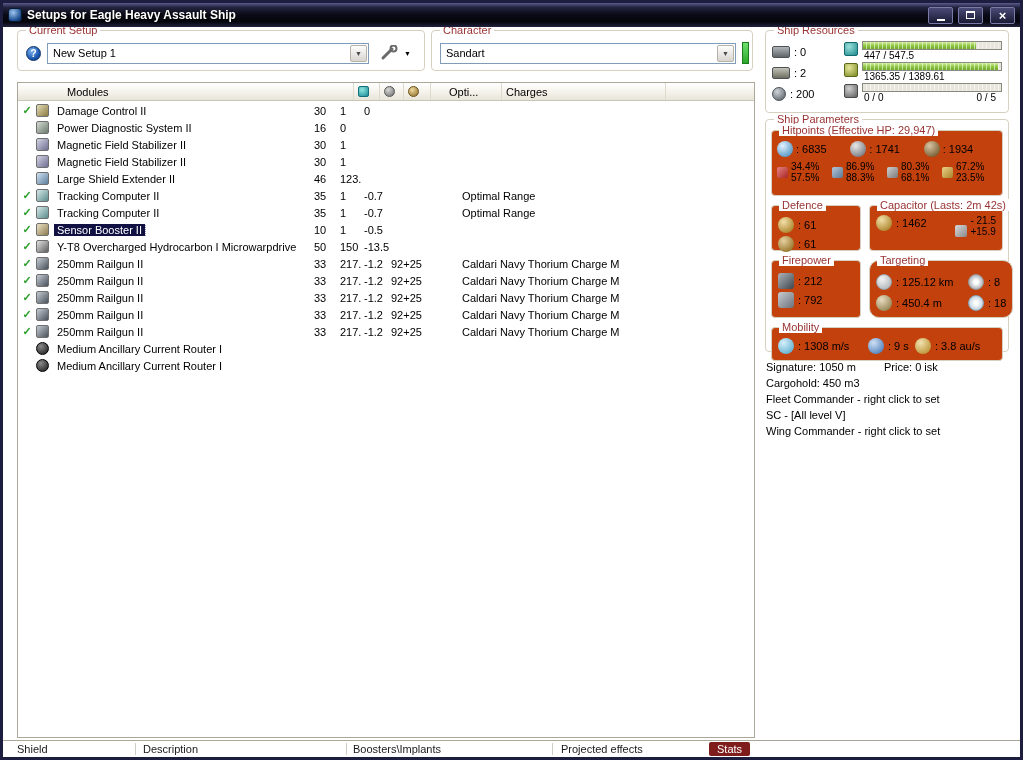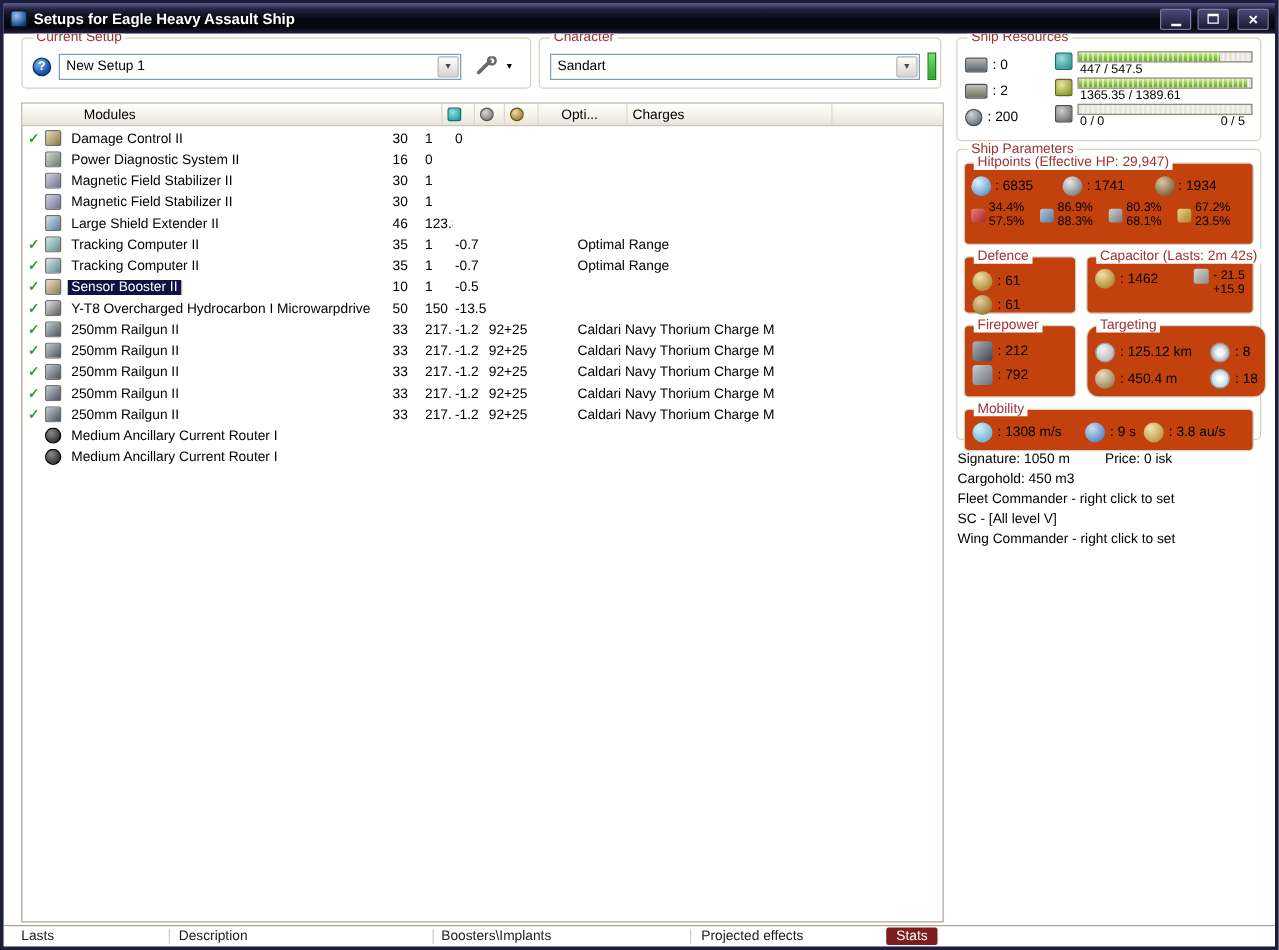--- a/index.html
+++ b/index.html
@@ -154,21 +154,21 @@
   .sicon.warp { background:radial-gradient(circle at 35% 30%, #f0e2b0, #c09a40 75%, #8a6c28); }
 
   .two-col { display:flex; gap:8px; margin-bottom:9px; }
   .def-box { width:90px; height:46px; flex:none; padding:9px 6px 0 6px; }
   .capac-box { flex:1; height:46px; padding:9px 6px 0 6px; }
   .fire-box { width:90px; height:58px; flex:none; padding:10px 6px 0 6px; }
   .targ-box { flex:1; height:58px; padding:10px 6px 0 6px;border-radius:10px; }
   .stat { display:flex; align-items:center; gap:4px; height:19px; white-space:nowrap; }
   .cap-row { display:flex; align-items:flex-start; }
   .cap-left { display:flex; align-items:center; gap:4px; flex:1; }
-  .cap-right { display:flex; align-items:flex-start; gap:3px; }
+  .cap-right { display:flex; align-items:flex-end; gap:3px; }
   .cap-vals { display:flex; flex-direction:column; font-size:10px; line-height:11px; }
   .targ-row { display:flex; }
   .targ-cell { display:flex; align-items:center; gap:4px; height:21px; white-space:nowrap; }
   .targ-cell.w1 { width:92px; }
   .mob-box { height:34px; padding:10px 6px 0 6px; }
   .mob-row { display:flex; }
   .mob-cell { display:flex; align-items:center; gap:4px; white-space:nowrap; }
   .mob-cell.m1 { width:90px; } .mob-cell.m2 { width:47px; }
 
   .info { position:absolute; left:3px; top:332px; width:242px; line-height:16px; }
@@ -651,21 +651,21 @@
         </div>
         <div class="info-line" data-name="cargohold-value">Cargohold: 450 m3</div>
         <div class="info-line" data-name="fleet-commander-setter">Fleet Commander - right click to set</div>
         <div class="info-line" data-name="skill-level-indicator">SC - [All level V]</div>
         <div class="info-line" data-name="wing-commander-setter">Wing Commander - right click to set</div>
       </div>
 
     </div>
 
     <div class="tabsbar" data-name="bottom-tab-bar">
-      <span class="tab" style="left:14px" data-name="tab-drones">Lasts</span>
+      <span class="tab" style="left:14px" data-name="tab-drones">Shield</span>
       <span class="tab-sep" style="left:132px" data-name="tab-separator"></span>
       <span class="tab" style="left:140px" data-name="tab-description">Description</span>
       <span class="tab-sep" style="left:343px" data-name="tab-separator"></span>
       <span class="tab" style="left:350px" data-name="tab-boosters-implants">Boosters\Implants</span>
       <span class="tab-sep" style="left:549px" data-name="tab-separator"></span>
       <span class="tab" style="left:558px" data-name="tab-projected-effects">Projected effects</span>
       <span class="tab stats-tab" style="left:706px" data-name="tab-stats">Stats</span>
     </div>
 
   </div>

